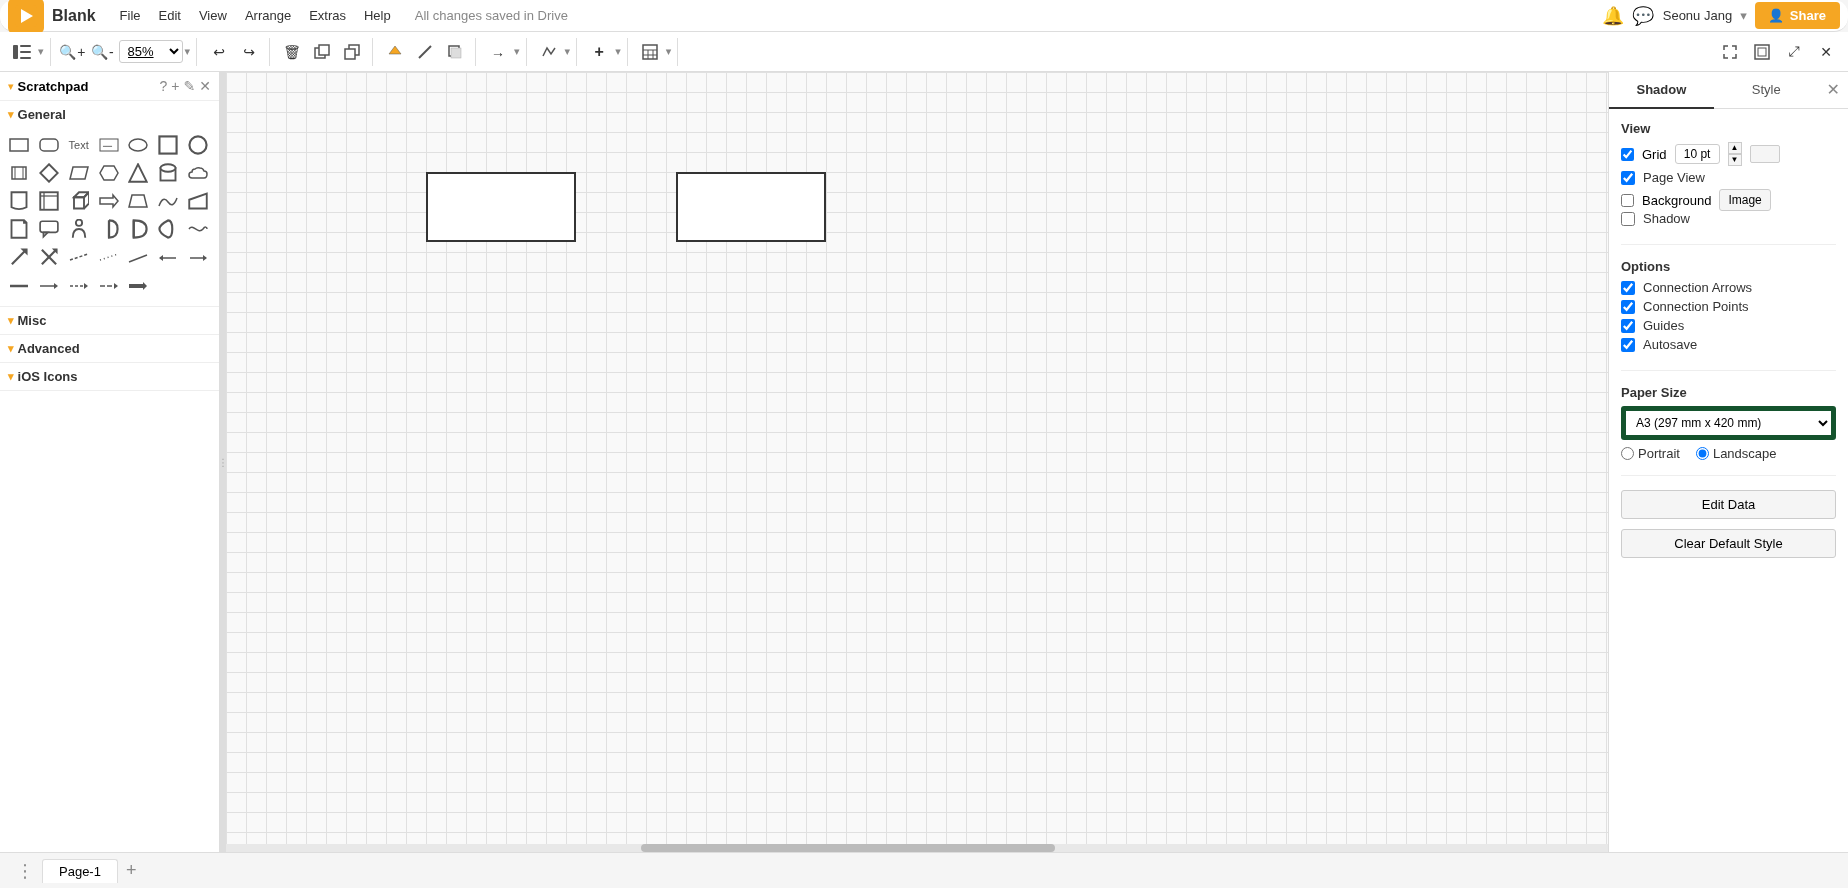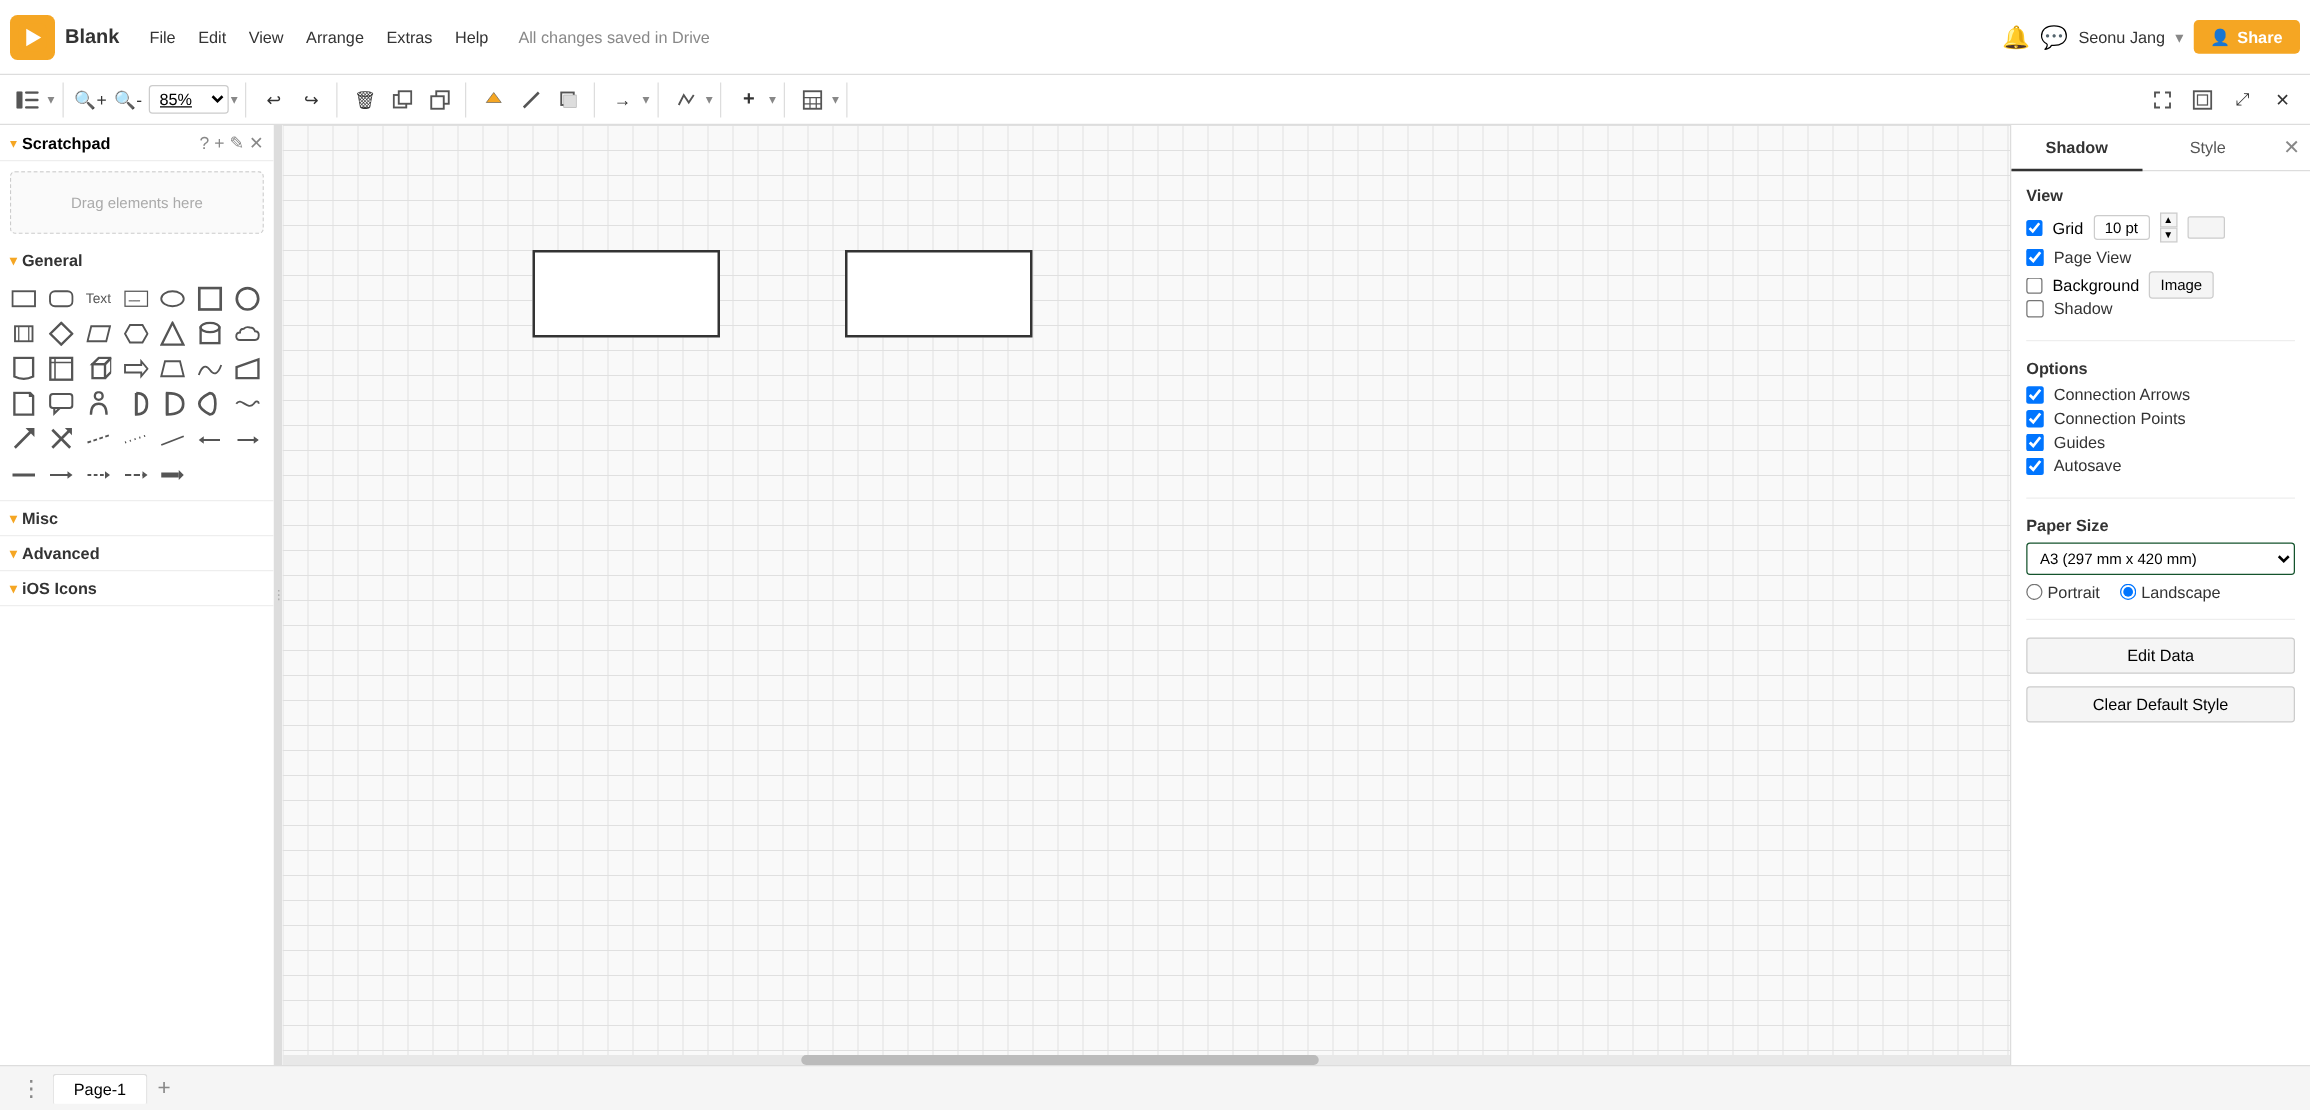--- a/index.html
+++ b/index.html
@@ -1,22 +1,22 @@
 <!DOCTYPE html>
 <html><head>
   <meta charset="utf-8">
   <style>
     * { box-sizing: border-box; margin: 0; padding: 0; }
     body { font-family: Arial, sans-serif; font-size: 13px; background: #f5f5f5; overflow: hidden; height: 888px; width: 1848px; display: flex; flex-direction: column; }
 
     
     #topbar {
-      display: flex; align-items: center; height: 60px;
+      display: flex; align-items: center; height: 32px;
       background: #fff; border-bottom: 1px solid #ddd;
-      padding: 0 8px; gap: 8px; flex-shrink: 0;
+      padding: 0 8px; gap: 8px; flex-shrink: 0; border-radius: 14px;
     }
     #app-logo {
       width: 36px; height: 36px; background: #f5a623; border-radius: 6px;
       display: flex; align-items: center; justify-content: center;
       color: white; font-size: 18px; font-weight: bold; flex-shrink: 0;
     }
     #app-title { font-size: 16px; font-weight: bold; color: #333; margin-right: 8px; }
     #menu-bar { display: flex; gap: 2px; }
     .menu-item { padding: 4px 8px; cursor: pointer; color: #333; border-radius: 3px; }
     #save-status { color: #888; font-size: 13px; margin-left: 8px; }
@@ -178,21 +178,21 @@
     }
     .image-btn {
       border: 1px solid #ccc; border-radius: 3px; padding: 3px 8px;
       font-size: 12px; background: #f5f5f5; cursor: pointer;
     }
     .bg-row { display: flex; align-items: center; gap: 8px; }
 
     .section-divider { border: none; border-top: 1px solid #eee; margin: 4px 0; }
 
     #paper-size-select {
-      width: 100%; border: 1px solid #14532d; border-radius: 3px;
+      width: 100%; border: 5px solid #14532d; border-radius: 3px;
       padding: 4px 6px; font-size: 12px; background: white; cursor: pointer;
     }
     .radio-row { display: flex; gap: 16px; margin-top: 6px; }
     .radio-row label { font-size: 13px; color: #333; display: flex; align-items: center; gap: 4px; }
 
     .action-btn {
       width: 100%; border: 1px solid #ccc; border-radius: 3px;
       padding: 6px; font-size: 13px; background: #f5f5f5; cursor: pointer;
       text-align: center;
     }
@@ -345,23 +345,20 @@
 
   <div id="left-panel">
 
     <div id="scratchpad-header">
       <span style="color:#f5a623;font-size:11px;">▾</span>
       <span id="scratchpad-label">Scratchpad</span>
       <span class="scratchpad-icon">?</span>
       <span class="scratchpad-icon">+</span>
       <span class="scratchpad-icon">✎</span>
       <span class="scratchpad-icon">✕</span>
-    </div>
-    <div id="scratchpad-drop">
-      <span>Drag elements here</span>
     </div>
 
     <div class="shape-section">
       <div class="shape-section-header">
         <span>General</span>
       </div>
       <div class="shapes-grid">
 
         <div class="shape-item">
             <svg viewBox="0 0 20 14">

